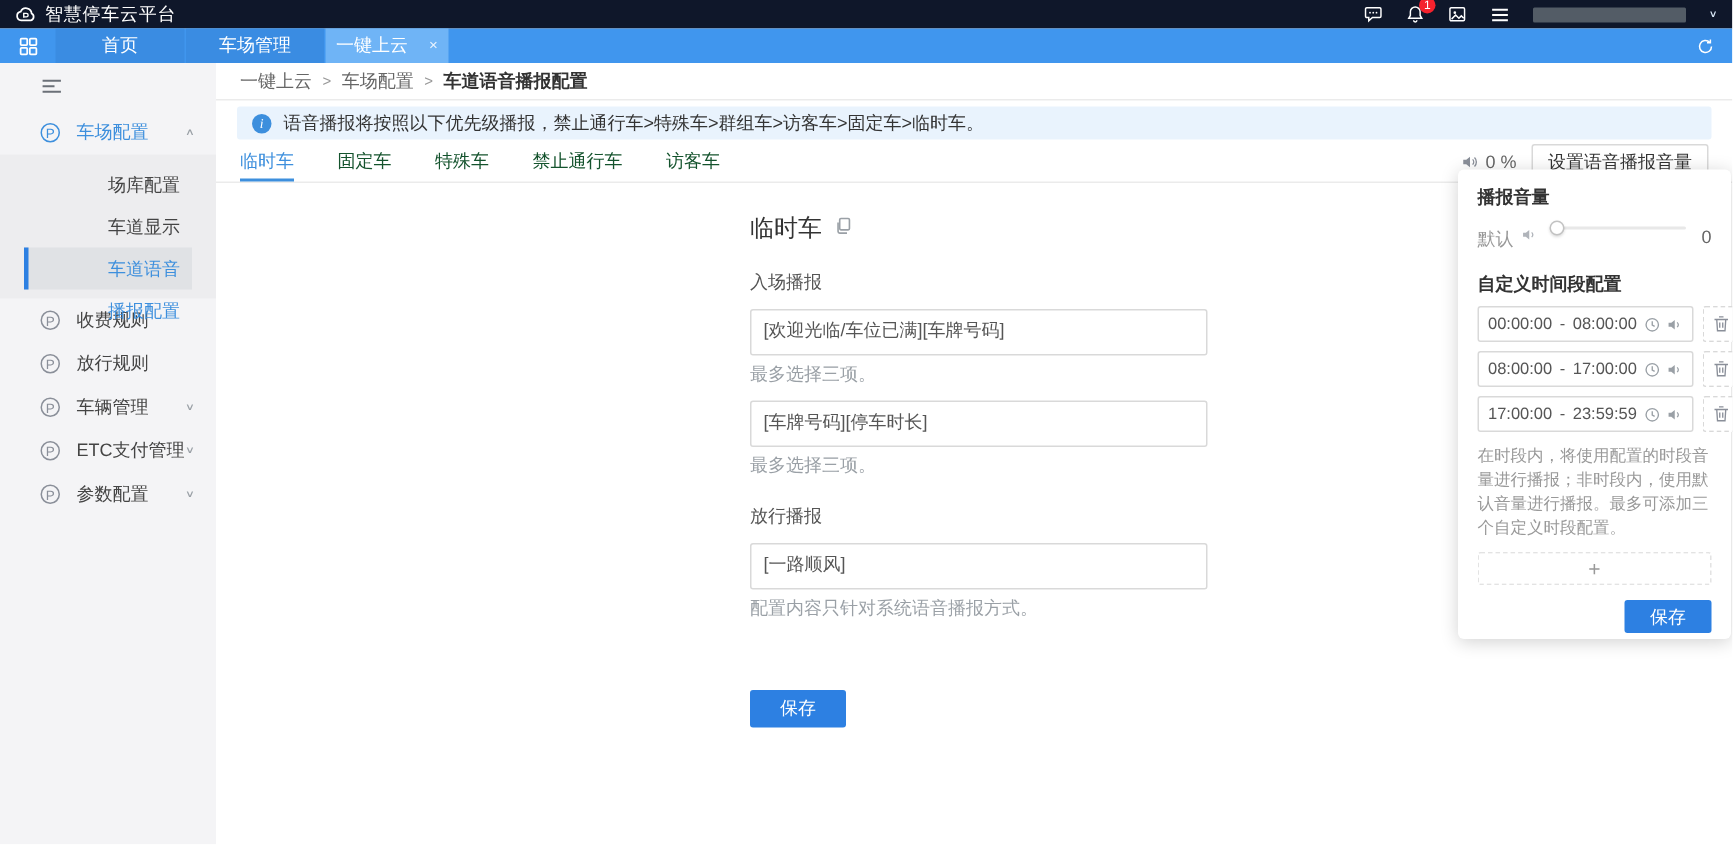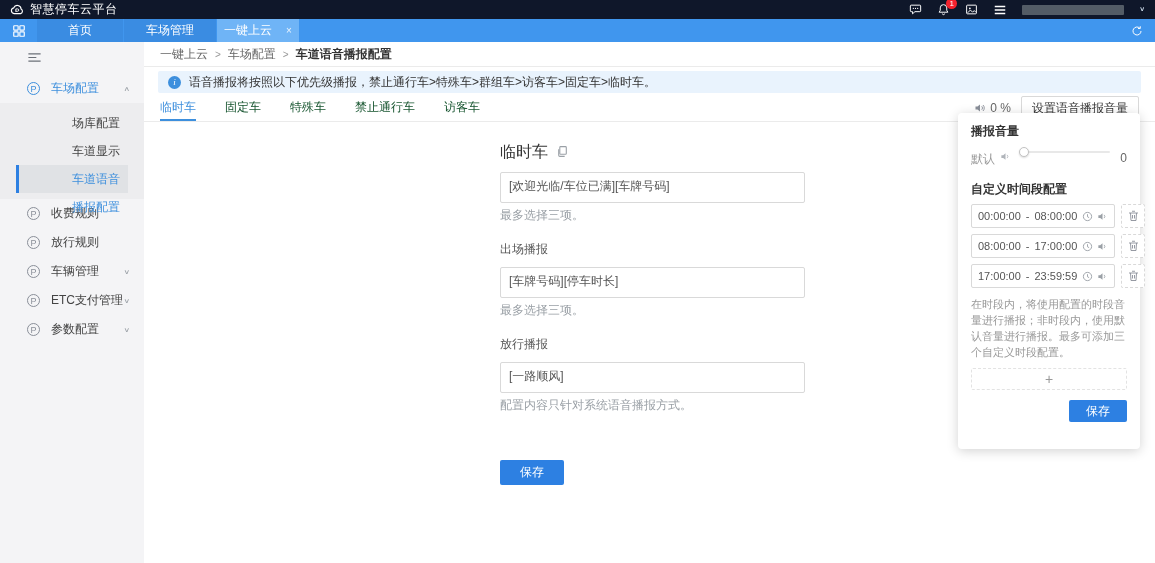--- a/index.html
+++ b/index.html
@@ -65,21 +65,21 @@
 
   
   .form { width:305px; margin:20px 0 0 356px; }
   .form-title { font-size:16px; color:#333; display:flex; align-items:center; gap:8px; }
   .f-label { margin-top:17px; color:#555; }
   .form textarea { margin-top:9px; width:305px; height:31px; border:1px solid #d9d9d9; border-radius:2px; padding:5px 8px; font-size:12px; color:#555; resize:none; font-family:inherit; display:block; outline:none; }
   .f-hint { margin-top:4px; color:#9aa0a6; }
   .main-save { margin-top:46px; width:64px; height:25px; background:#2d80e2; color:#fff; border:none; border-radius:2px; font-size:12px; cursor:pointer; font-family:inherit; }
 
   
-  .vol-panel { position:absolute; top:71px; right:15px; width:182px; background:#fff; border-radius:4px; box-shadow:0 2px 12px rgba(0,0,0,.18); padding:10px 13px 27px; z-index:5; }
+  .vol-panel { position:absolute; top:71px; right:1px; width:182px; background:#fff; border-radius:4px; box-shadow:0 2px 12px rgba(0,0,0,.18); padding:10px 13px 4px; z-index:5; }
   .vp-title { color:#333; font-weight:bold; }
   .vp-default { display:flex; align-items:flex-start; gap:5px; margin-top:11px; color:#999; }
   .vp-slider { flex:1; height:2px; background:#e8e8e8; border-radius:1px; position:relative; margin:0 5px; }
   .vp-handle { position:absolute; left:0; top:50%; transform:translate(-2px,-50%); width:10px; height:10px; background:#fff; border:1px solid #c2c2c2; border-radius:50%; box-shadow:0 1px 2px rgba(0,0,0,.15); cursor:pointer; }
   .vp-value { color:#666; }
   .vp-custom { margin-top:13px; font-weight:bold; color:#333; }
   .vp-row { display:flex; align-items:center; margin-top:6px; }
   .vp-range { flex:1; height:24px; border:1px solid #d9d9d9; border-radius:2px; display:flex; align-items:center; padding:0 6px; gap:5px; font-size:11px; color:#555; cursor:pointer; }
   .vp-range .rng-icons { margin-left:auto; display:flex; align-items:center; gap:4px; }
   .vp-del { width:24px; height:24px; margin-left:6px; border:1px dashed #d9d9d9; border-radius:2px; background:#fff; display:flex; align-items:center; justify-content:center; flex:none; cursor:pointer; }
@@ -247,24 +247,24 @@
         <div class="form-title">
           <span>临时车</span>
           <span>
             <svg width="13" height="13" viewBox="0 0 24 24">
                 <rect x="7" y="3" width="12" height="14" rx="1.5" fill="none" stroke="#9aa0a6" stroke-width="2"></rect>
                 <path d="M5 8v11a2 2 0 002 2h9" fill="none" stroke="#9aa0a6" stroke-width="2"></path>
               </svg>
           </span>
         </div>
 
+        <div class="f-label">入场播报</div>
         <textarea style="">[欢迎光临/车位已满][车牌号码]</textarea>
         <div class="f-hint">最多选择三项。</div>
 
-        <div class="f-label">出场播报</div>
         <textarea style="">[车牌号码][停车时长]</textarea>
         <div class="f-hint">最多选择三项。</div>
 
         <div class="f-label">放行播报</div>
         <textarea style="">[一路顺风]</textarea>
         <div class="f-hint">配置内容只针对系统语音播报方式。</div>
 
         <button class="main-save">保存</button>
       </div>
 

